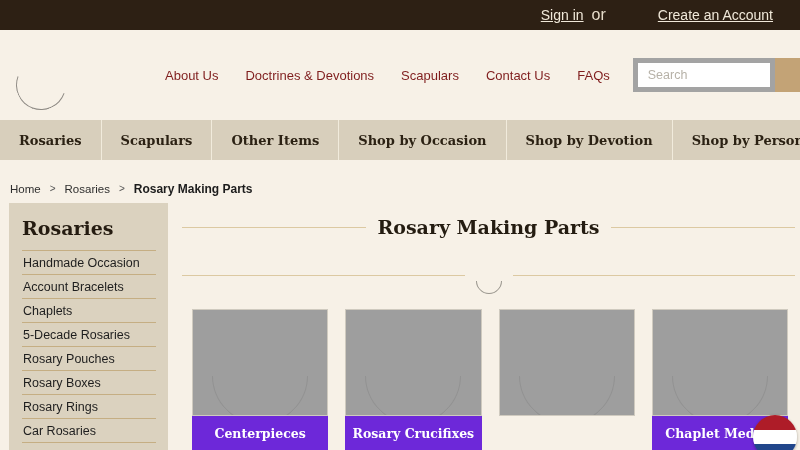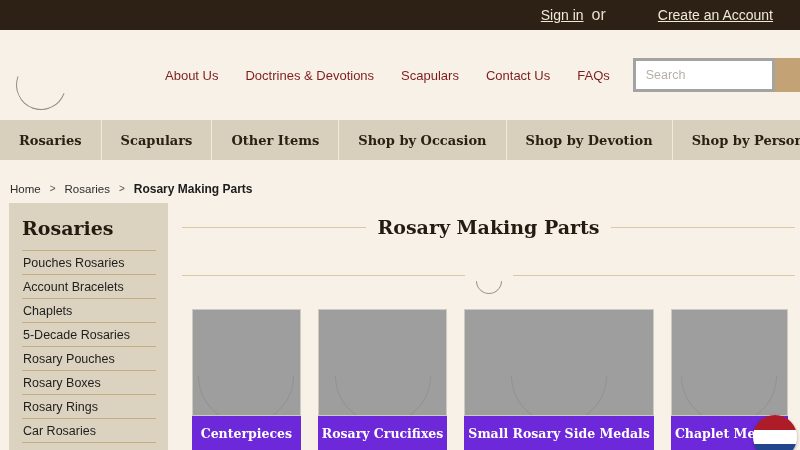--- a/index.html
+++ b/index.html
@@ -13,21 +13,21 @@
   .topbar .or { color:#e7ddcb; font-size:16px; }
 
   
   .header { height:90px; background:#f7f1e7; display:flex; align-items:center; padding:0 5px 0 8px; position:relative; }
   .logo-wrap { width:157px; height:90px; position:relative; flex:0 0 auto; }
   .logo-arc { position:absolute; left:8px; top:30px; width:50px; height:50px; border-radius:50%;
               border:1.6px solid; border-color:transparent transparent #8e8a84 #8e8a84; transform:rotate(-25deg); }
   .hnav { display:flex; align-items:center; gap:27px; }
   .hnav .hlink { font-size:13px; color:#7f1d1d; cursor:pointer; white-space:nowrap; }
   .search-wrap { display:flex; align-items:center; margin-left:23px; }
-  .search-input { width:142px; height:34px; border:3px solid #a3a3a3; background:#ffffff; padding:0 10px; font-size:12.5px; color:#333; outline:none; }
+  .search-input { width:142px; height:34px; border:5px solid #a3a3a3; background:#ffffff; padding:0 10px; font-size:12.5px; color:#333; outline:none; }
   .search-input::placeholder { color:#b7b2a8; }
   .search-btn { width:34px; height:34px; background:#c3a376; border:none; cursor:pointer; }
 
   
   .mainnav { height:40px; background:#d8cfbc; display:flex; align-items:stretch; }
   .mnav-item { display:flex; align-items:center; padding:0 19px; border-right:1px solid #f1ebdc;
                font-family:"DejaVu Serif", serif; font-weight:bold; font-size:13px; color:#2b2113; cursor:pointer; white-space:nowrap; }
 
   
   .breadcrumb { padding:22px 0 0 10px; display:flex; align-items:center; gap:9px; font-size:11.5px; color:#2e2e2e; height:35px; }
@@ -105,21 +105,21 @@
   <span class="sep">&gt;</span>
   <span class="crumb">Rosaries</span>
   <span class="sep">&gt;</span>
   <span class="current">Rosary Making Parts</span>
 </div>
 
 <div class="content">
 
   <div class="sidebar">
     <div class="sidebar-title serif">Rosaries</div>
-    <div class="side-item">Pouches Rosaries</div>
+    <div class="side-item">Handmade Occasion</div>
     <div class="side-item">Account Bracelets</div>
     <div class="side-item">Chaplets</div>
     <div class="side-item">5-Decade Rosaries</div>
     <div class="side-item">Rosary Pouches</div>
     <div class="side-item">Rosary Boxes</div>
     <div class="side-item">Rosary Rings</div>
     <div class="side-item">Car Rosaries</div>
     <div class="side-item">Rosary Making Parts</div>
   </div>
 
@@ -146,21 +146,20 @@
       <div class="card">
         <div class="card-img">
           <div class="card-arc"></div>
         </div>
         <div class="card-caption">Rosary Crucifixes</div>
       </div>
       <div class="card">
         <div class="card-img">
           <div class="card-arc"></div>
         </div>
-        <div class="card-caption">Small Rosary Side Medals</div>
       </div>
       <div class="card">
         <div class="card-img">
           <div class="card-arc"></div>
         </div>
         <div class="card-caption">Chaplet Medals</div>
       </div>
     </div>
   </div>
 </div>

